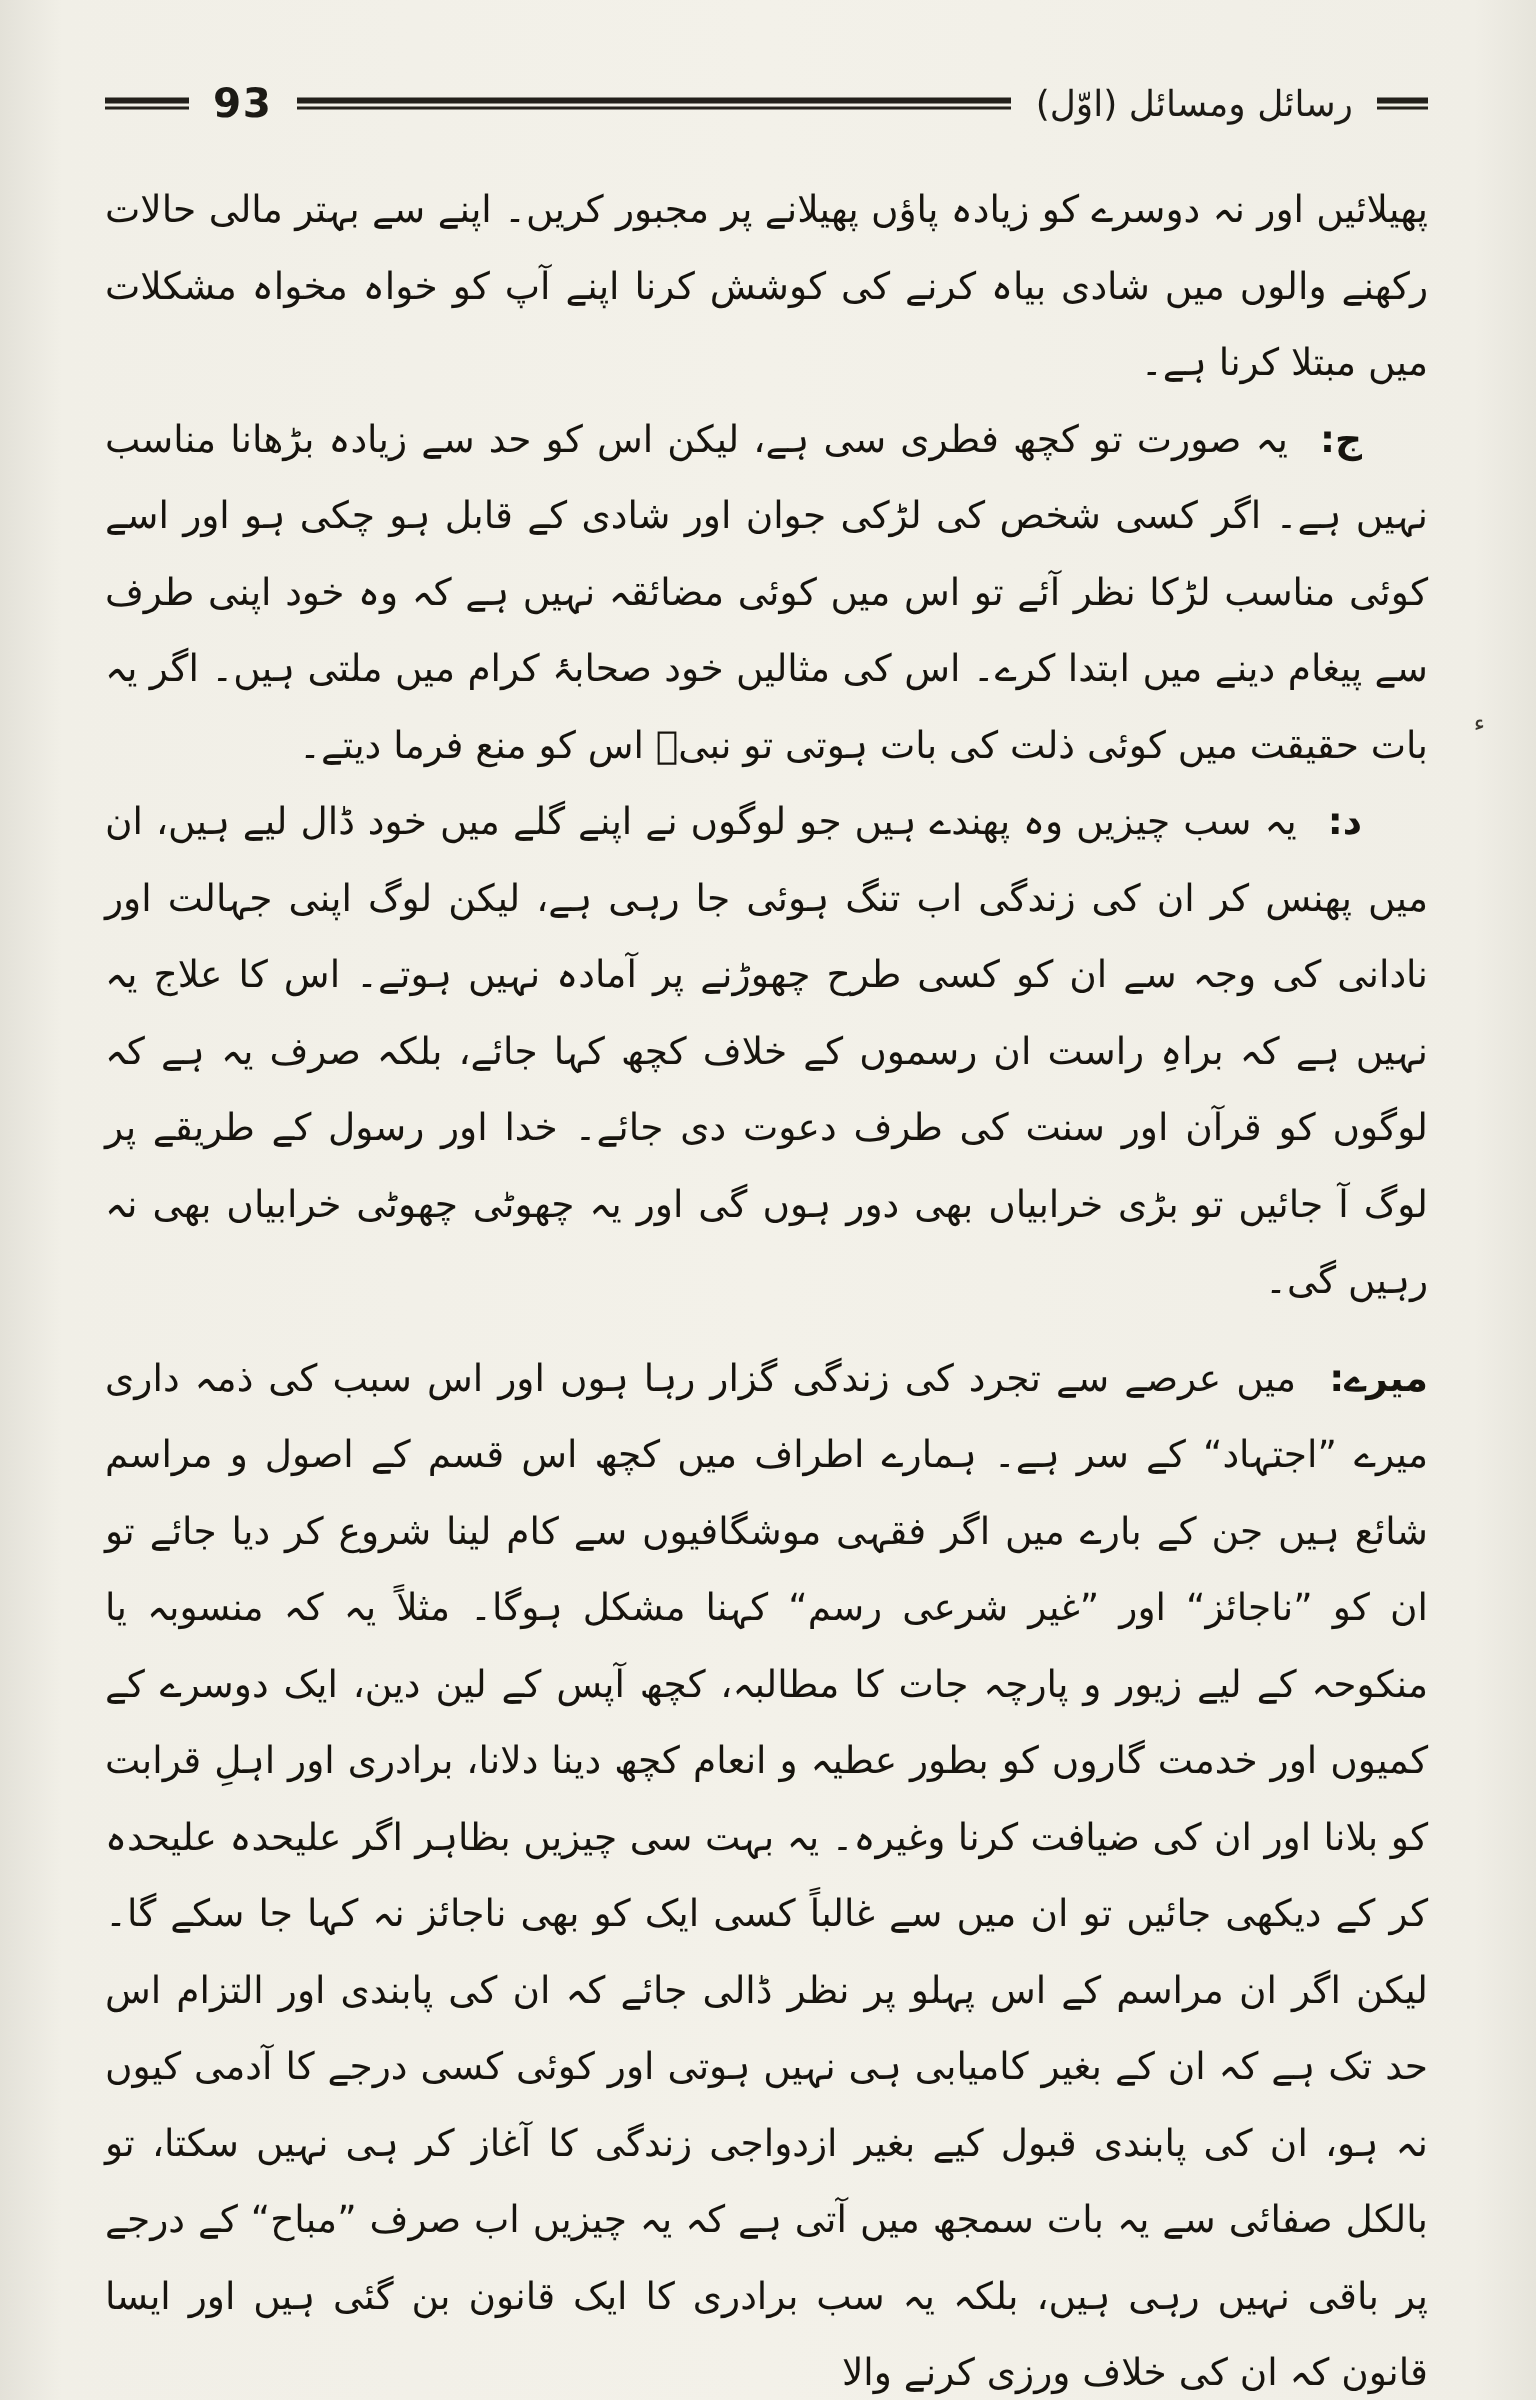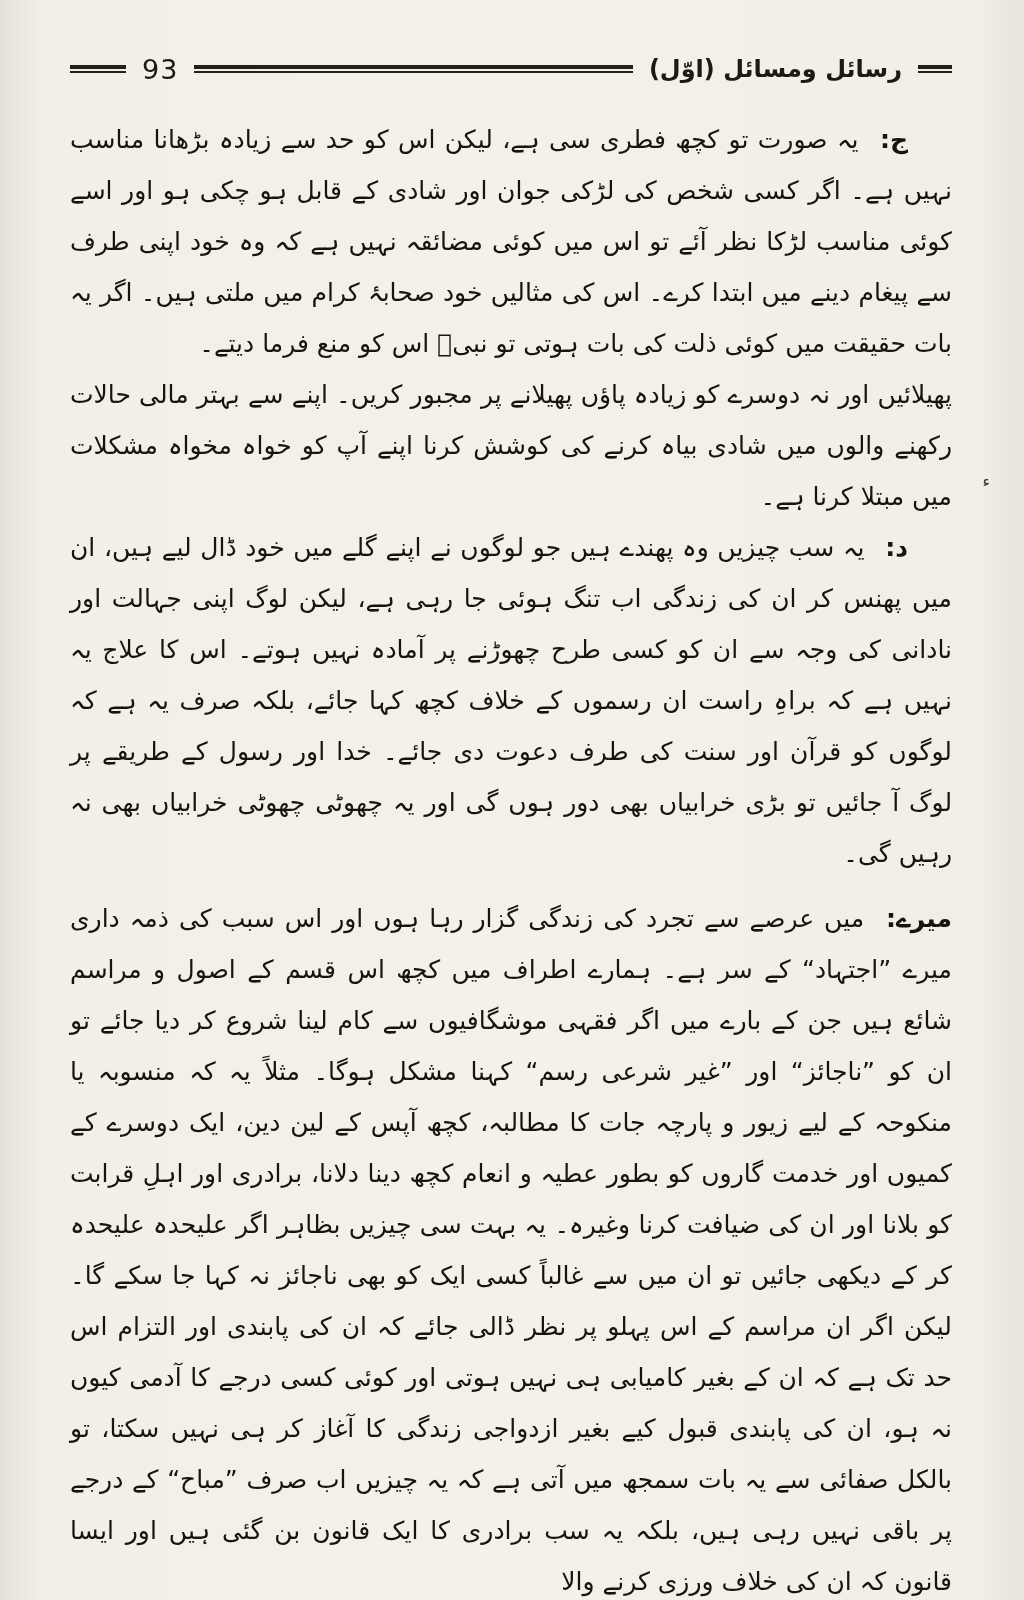--- a/index.html
+++ b/index.html
@@ -34,30 +34,30 @@
     height: 8px;
     border-top: 4px solid #23201b;
     border-bottom: 2px solid #23201b;
     box-sizing: border-box;
   }
   .rule.short { width: 56px; }
   .rule.grow  { flex: 1; }
   .rule.tiny  { width: 34px; }
   .page-number {
     font-size: 27px;
-    font-weight: normal;
+    font-weight: bold;
     letter-spacing: 1px;
     color: #1c1a15;
     padding: 0 6px;
     text-align: center;
   }
   .header-title {
     direction: rtl;
     font-size: 24px;
-    font-weight: bold;
+    font-weight: normal;
     color: #1c1a15;
     white-space: nowrap;
     padding: 0 6px;
   }
   
   .body-text {
     direction: rtl;
     text-align: justify;
     font-size: 25px;
     line-height: 51px;
@@ -89,27 +89,27 @@
   <header class="page-header">
     <div class="rule short"></div>
     <div class="page-number">93</div>
     <div class="rule grow"></div>
     <div class="header-title">رسائل ومسائل (اوّل)</div>
     <div class="rule tiny"></div>
   </header>
 
   <main class="body-text">
 
+    <p class="para">
+      <span class="para-text">پھیلائیں اور نہ دوسرے کو زیادہ پاؤں پھیلانے پر مجبور کریں۔ اپنے سے بہتر مالی حالات رکھنے والوں میں شادی بیاہ کرنے کی کوشش کرنا اپنے آپ کو خواہ مخواہ مشکلات میں مبتلا کرنا ہے۔</span>
+    </p>
+
     <p class="para indent">
       <span class="para-label">ج:</span>
       <span class="para-text">یہ صورت تو کچھ فطری سی ہے، لیکن اس کو حد سے زیادہ بڑھانا مناسب نہیں ہے۔ اگر کسی شخص کی لڑکی جوان اور شادی کے قابل ہو چکی ہو اور اسے کوئی مناسب لڑکا نظر آئے تو اس میں کوئی مضائقہ نہیں ہے کہ وہ خود اپنی طرف سے پیغام دینے میں ابتدا کرے۔ اس کی مثالیں خود صحابۂ کرام میں ملتی ہیں۔ اگر یہ بات حقیقت میں کوئی ذلت کی بات ہوتی تو نبیؐ اس کو منع فرما دیتے۔</span>
-    </p>
-
-    <p class="para">
-      <span class="para-text">پھیلائیں اور نہ دوسرے کو زیادہ پاؤں پھیلانے پر مجبور کریں۔ اپنے سے بہتر مالی حالات رکھنے والوں میں شادی بیاہ کرنے کی کوشش کرنا اپنے آپ کو خواہ مخواہ مشکلات میں مبتلا کرنا ہے۔</span>
     </p>
 
     <p class="para indent">
       <span class="para-label">د:</span>
       <span class="para-text">یہ سب چیزیں وہ پھندے ہیں جو لوگوں نے اپنے گلے میں خود ڈال لیے ہیں، ان میں پھنس کر ان کی زندگی اب تنگ ہوئی جا رہی ہے، لیکن لوگ اپنی جہالت اور نادانی کی وجہ سے ان کو کسی طرح چھوڑنے پر آمادہ نہیں ہوتے۔ اس کا علاج یہ نہیں ہے کہ براہِ راست ان رسموں کے خلاف کچھ کہا جائے، بلکہ صرف یہ ہے کہ لوگوں کو قرآن اور سنت کی طرف دعوت دی جائے۔ خدا اور رسول کے طریقے پر لوگ آ جائیں تو بڑی خرابیاں بھی دور ہوں گی اور یہ چھوٹی چھوٹی خرابیاں بھی نہ رہیں گی۔</span>
     </p>
 
     <p class="para q-gap">
       <span class="para-label">میرے:</span>
       <span class="para-text">میں عرصے سے تجرد کی زندگی گزار رہا ہوں اور اس سبب کی ذمہ داری میرے ”اجتہاد“ کے سر ہے۔ ہمارے اطراف میں کچھ اس قسم کے اصول و مراسم شائع ہیں جن کے بارے میں اگر فقہی موشگافیوں سے کام لینا شروع کر دیا جائے تو ان کو ”ناجائز“ اور ”غیر شرعی رسم“ کہنا مشکل ہوگا۔ مثلاً یہ کہ منسوبہ یا منکوحہ کے لیے زیور و پارچہ جات کا مطالبہ، کچھ آپس کے لین دین، ایک دوسرے کے کمیوں اور خدمت گاروں کو بطور عطیہ و انعام کچھ دینا دلانا، برادری اور اہلِ قرابت کو بلانا اور ان کی ضیافت کرنا وغیرہ۔ یہ بہت سی چیزیں بظاہر اگر علیحدہ علیحدہ کر کے دیکھی جائیں تو ان میں سے غالباً کسی ایک کو بھی ناجائز نہ کہا جا سکے گا۔ لیکن اگر ان مراسم کے اس پہلو پر نظر ڈالی جائے کہ ان کی پابندی اور التزام اس حد تک ہے کہ ان کے بغیر کامیابی ہی نہیں ہوتی اور کوئی کسی درجے کا آدمی کیوں نہ ہو، ان کی پابندی قبول کیے بغیر ازدواجی زندگی کا آغاز کر ہی نہیں سکتا، تو بالکل صفائی سے یہ بات سمجھ میں آتی ہے کہ یہ چیزیں اب صرف ”مباح“ کے درجے پر باقی نہیں رہی ہیں، بلکہ یہ سب برادری کا ایک قانون بن گئی ہیں اور ایسا قانون کہ ان کی خلاف ورزی کرنے والا</span>

